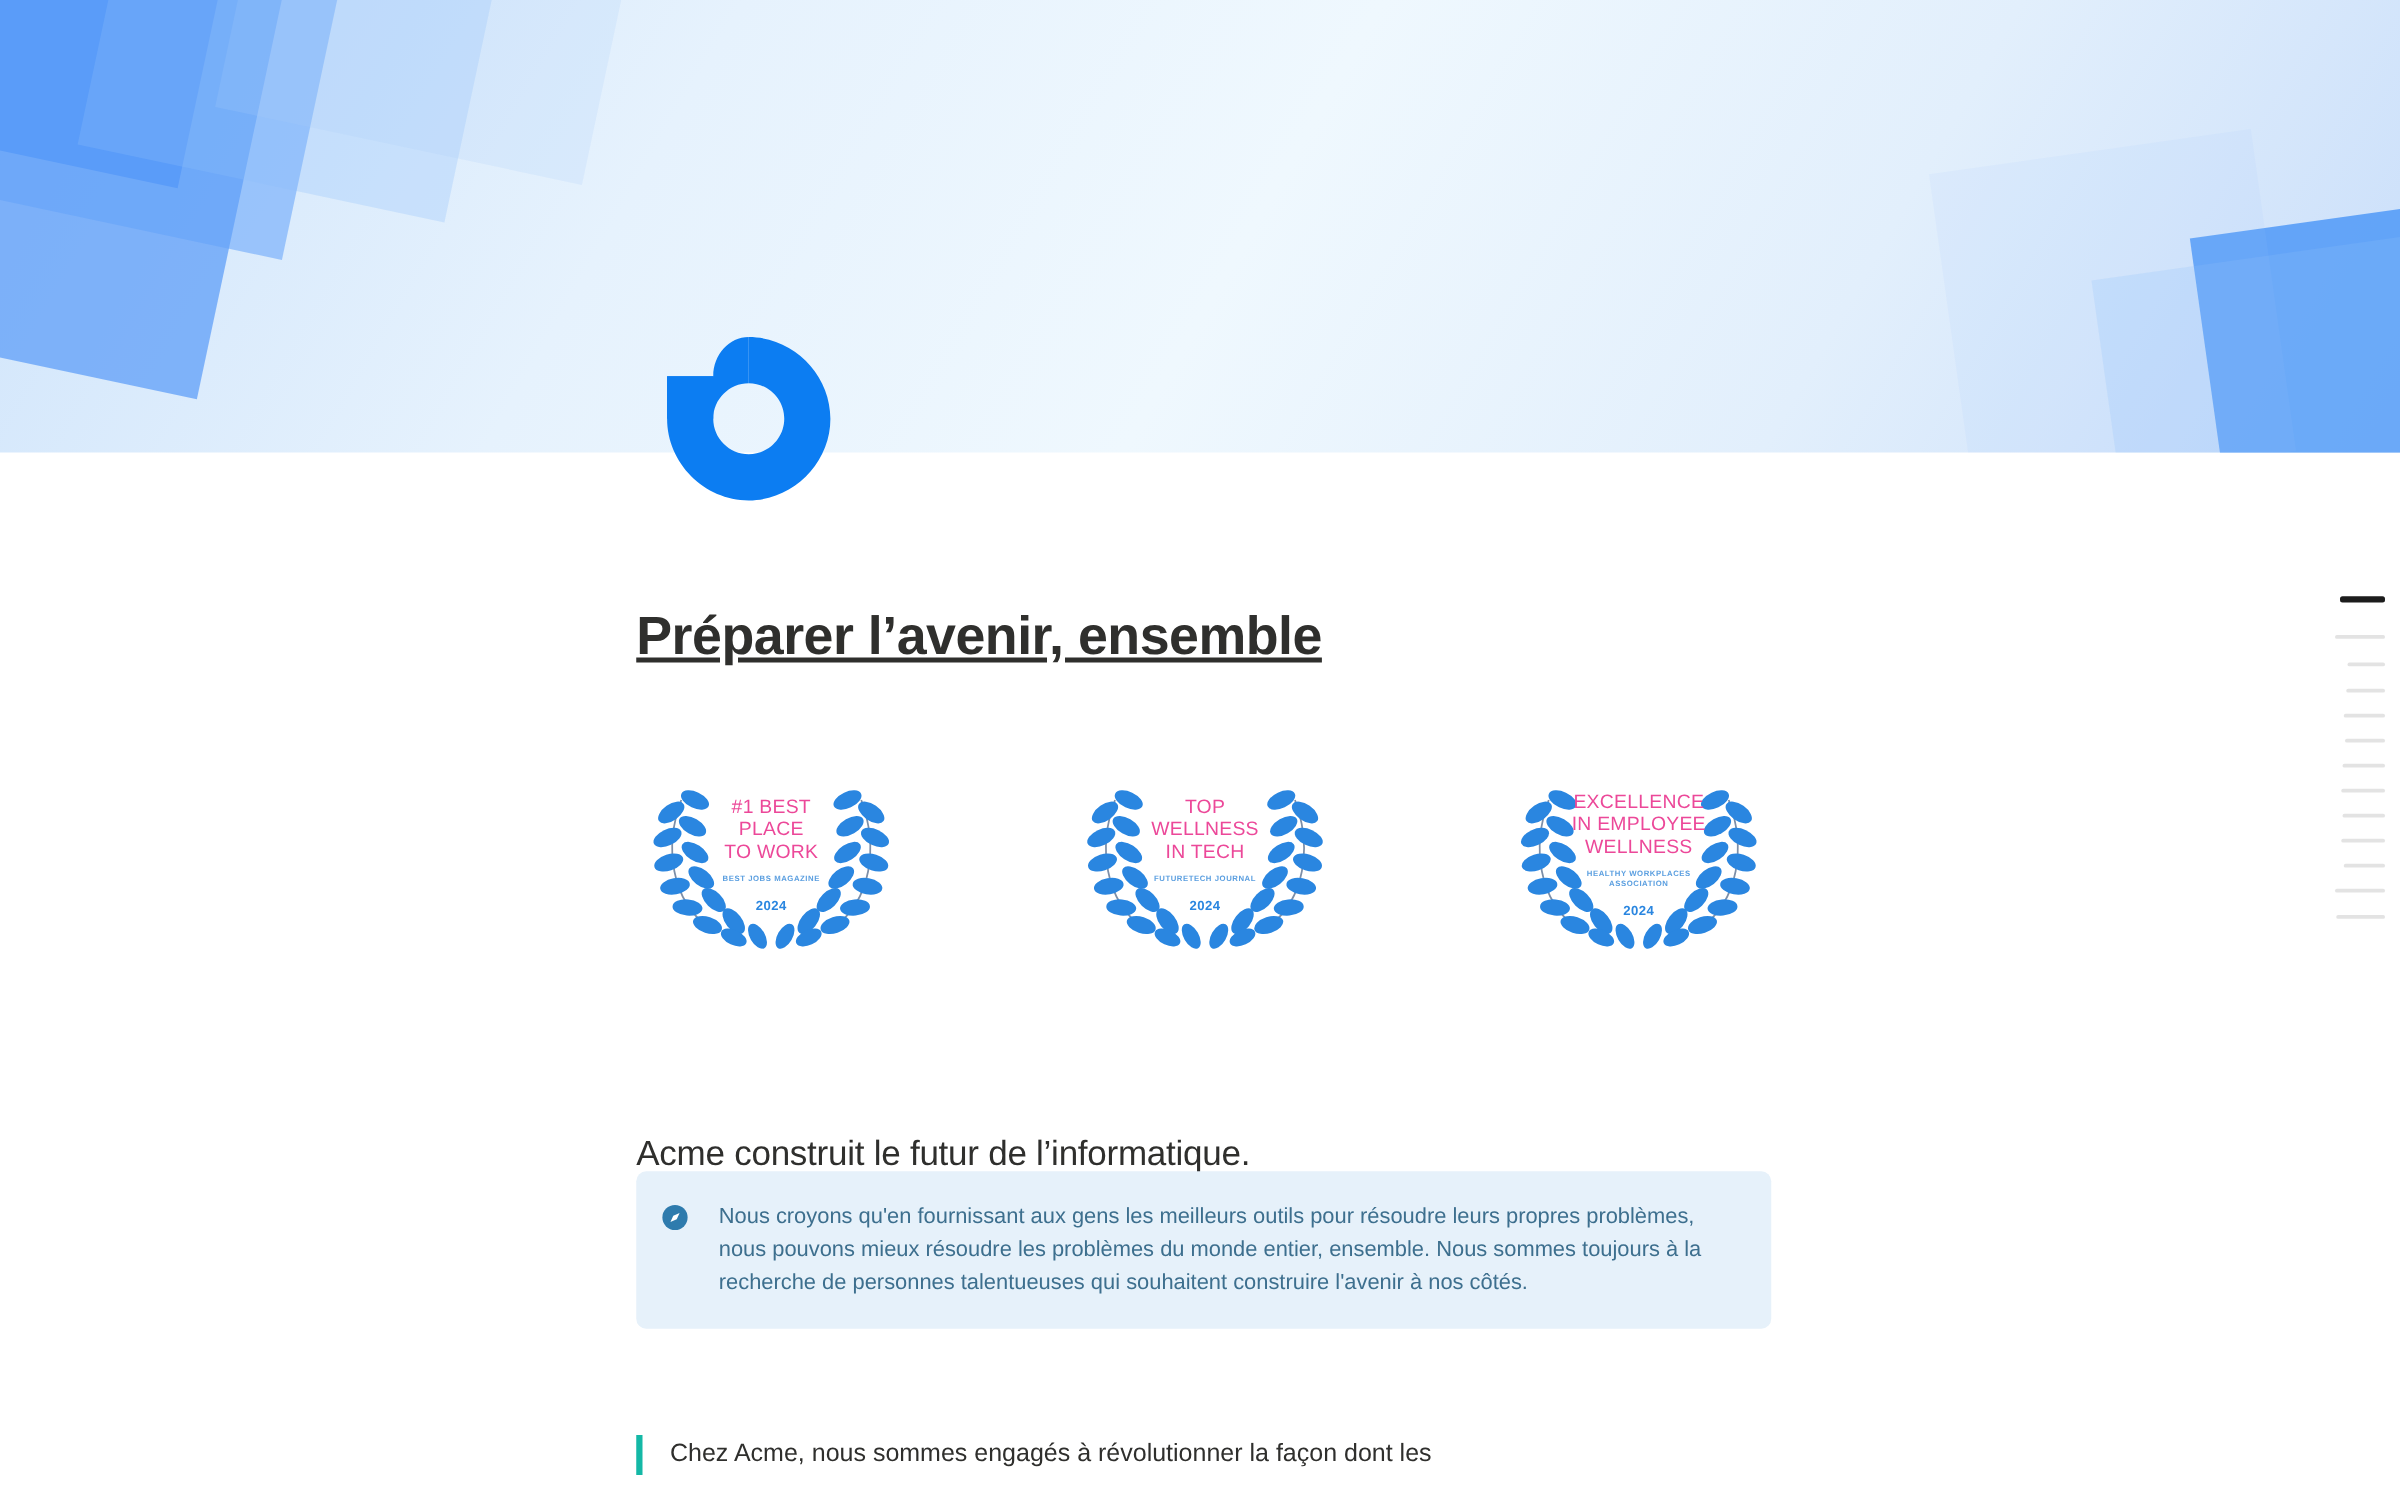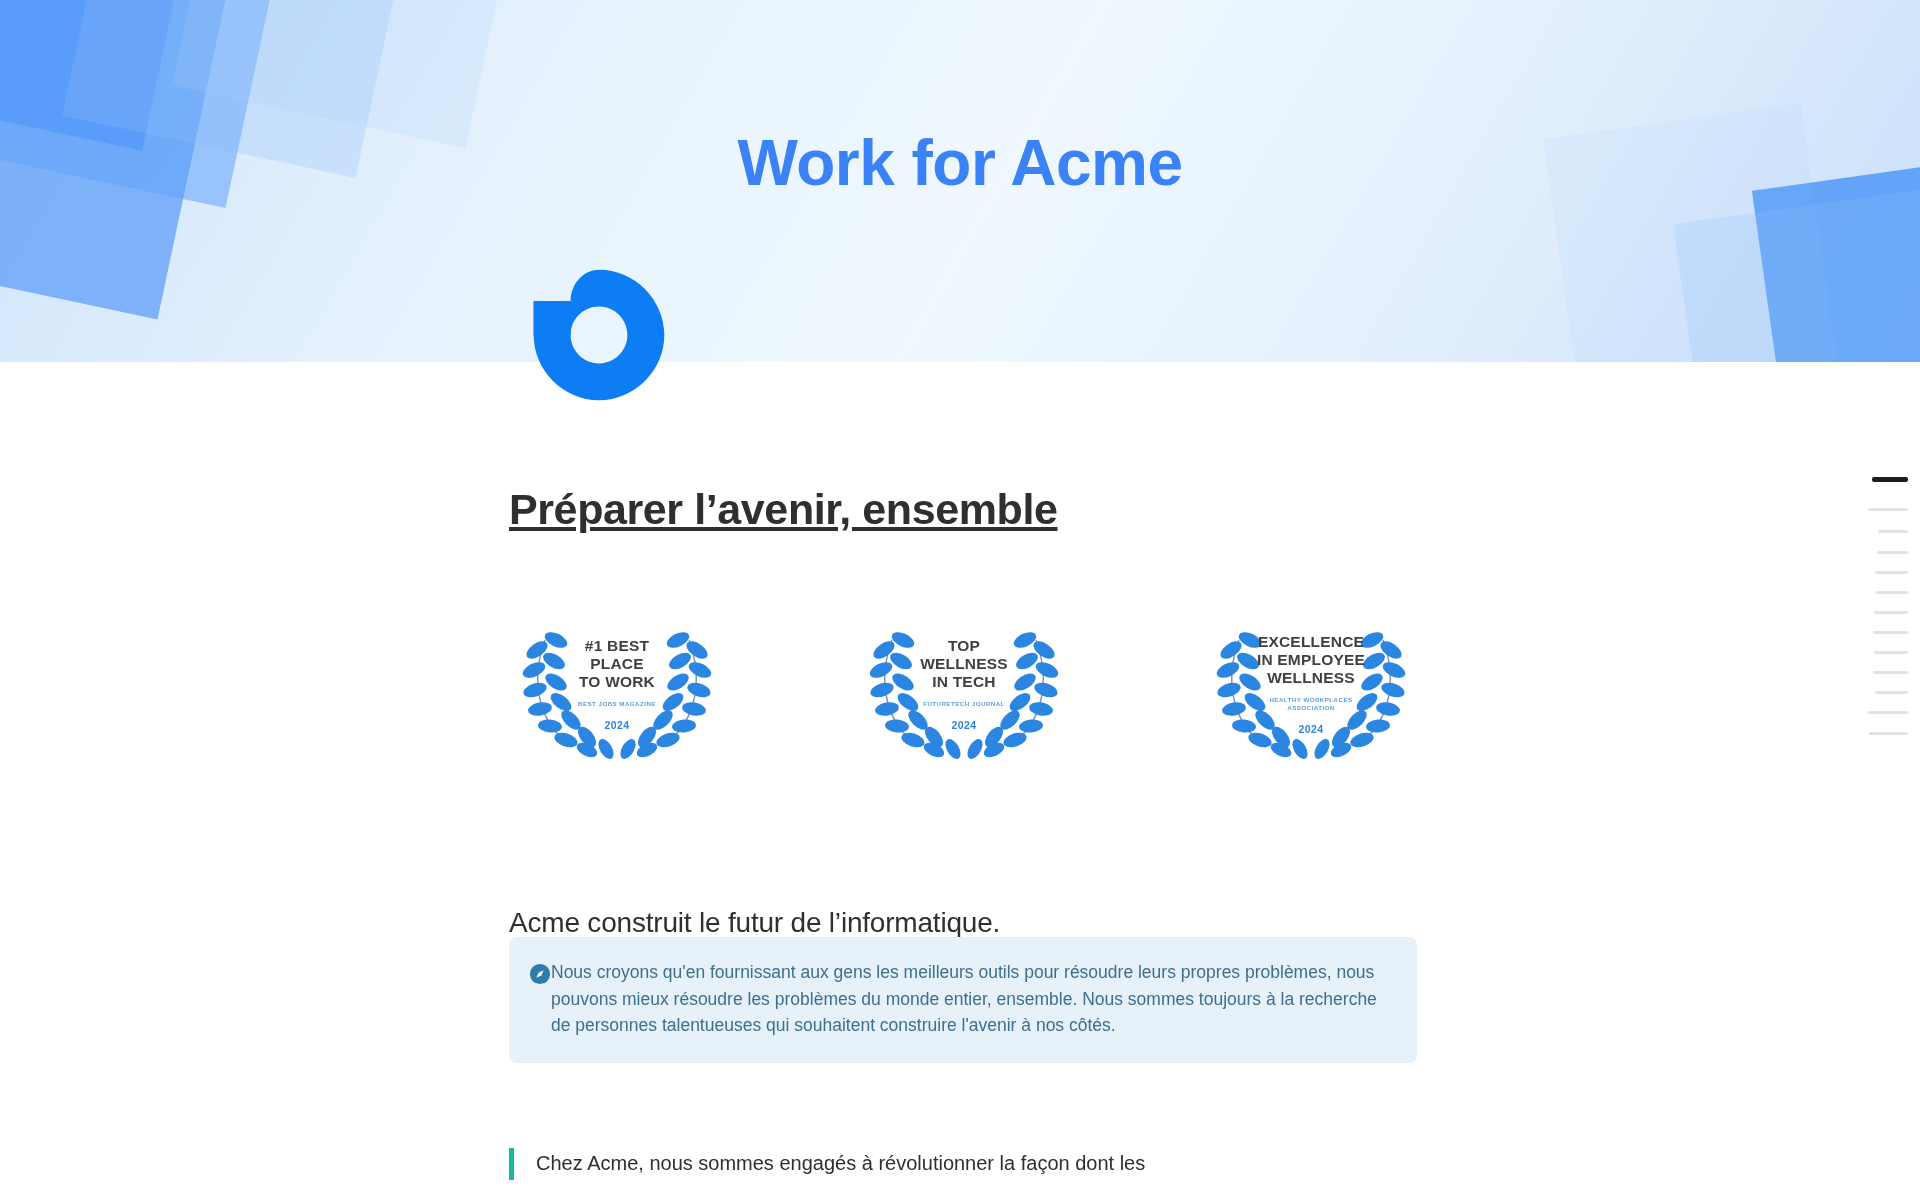--- a/index.html
+++ b/index.html
@@ -123,23 +123,23 @@
   }
   .badge-text {
     position: relative;
     z-index: 2;
     width: 132px;
     text-align: center;
     padding-top: 4px;
   }
   .badge-title {
     font-size: 15.5px;
-    font-weight: 700;
+    font-weight: 400;
     line-height: 1.16;
-    color: #404040;
+    color: #ec4899;
     letter-spacing: .2px;
   }
   .badge-org {
     margin-top: 9px;
     font-size: 6.2px;
     font-weight: 600;
     letter-spacing: .45px;
     color: #5b9fe0;
     line-height: 1.35;
   }
@@ -167,21 +167,21 @@
   .callout {
     position: absolute;
     top: 937px;
     left: 0;
     width: 908px;
     box-sizing: border-box;
     background: #e6f1fa;
     border-radius: 8px;
     padding: 22px 26px 24px 20px;
     display: flex;
-    gap: 0;
+    gap: 24px;
     align-items: flex-start;
   }
   .callout-icon {
     flex: 0 0 auto;
     width: 22px;
     height: 22px;
     margin-top: 4px;
   }
   .callout-icon svg { display:block; width:22px; height:22px; }
   .callout-text {
@@ -226,21 +226,20 @@
     <div class="hero-shapes">
       <div class="sq sq-a"></div>
       <div class="sq sq-b"></div>
       <div class="sq sq-c"></div>
       <div class="sq sq-d"></div>
       <div class="sq sq-e"></div>
       <div class="sq sq-f"></div>
       <div class="sq sq-g"></div>
       <div class="sq sq-h"></div>
     </div>
-    <div class="hero-title">Work for Acme</div>
   </div>
 
   <div class="logo-wrap">
     <svg viewBox="0 0 100 100" xmlns="http://www.w3.org/2000/svg" aria-hidden="true">
       <path d="M50 4 C75 4 96 25 96 50 C96 75 75 96 50 96 C25 96 4 75 4 50 L4 26 L30 26 L30 50 C30 61 39 70 50 70 C61 70 70 61 70 50 C70 39 61 30 50 30 L50 30 Z" fill="#0c7df2"></path>
       <path d="M50 4 L50 30 C39 30 30 39 30 50 L4 50 L4 26 L30 26 C30 14 39 4 50 4 Z" fill="#0c7df2"></path>
     </svg>
   </div>
 
   <div class="content">

